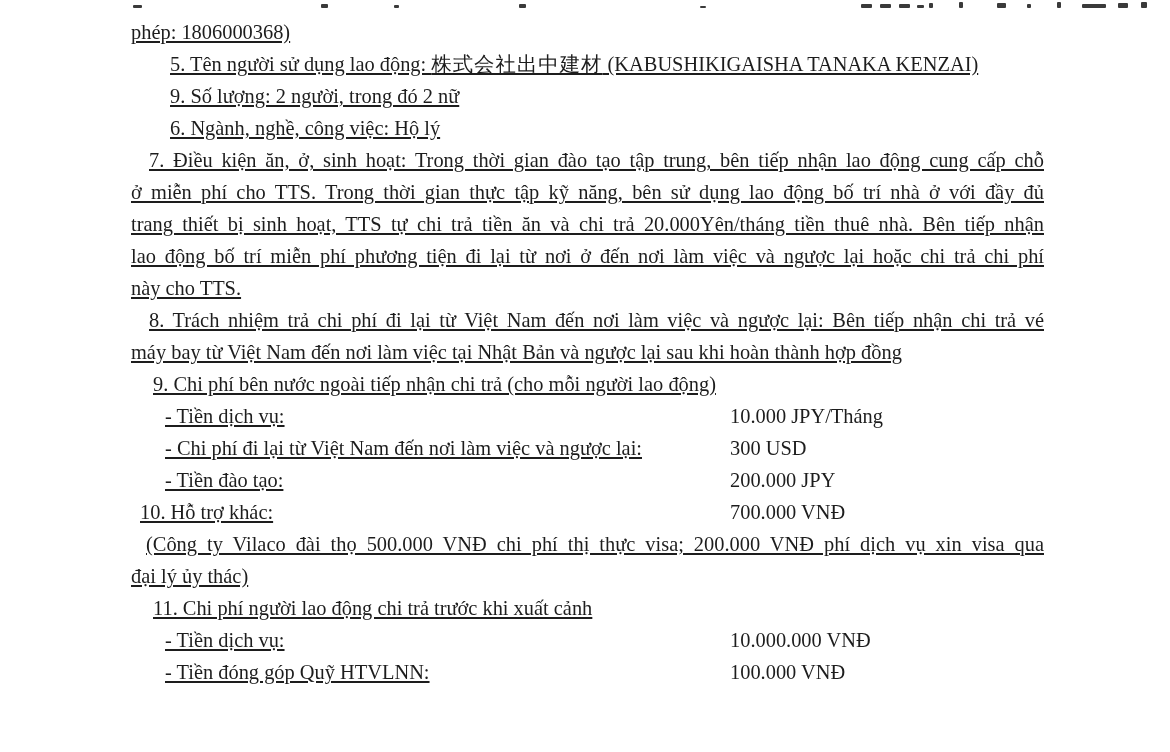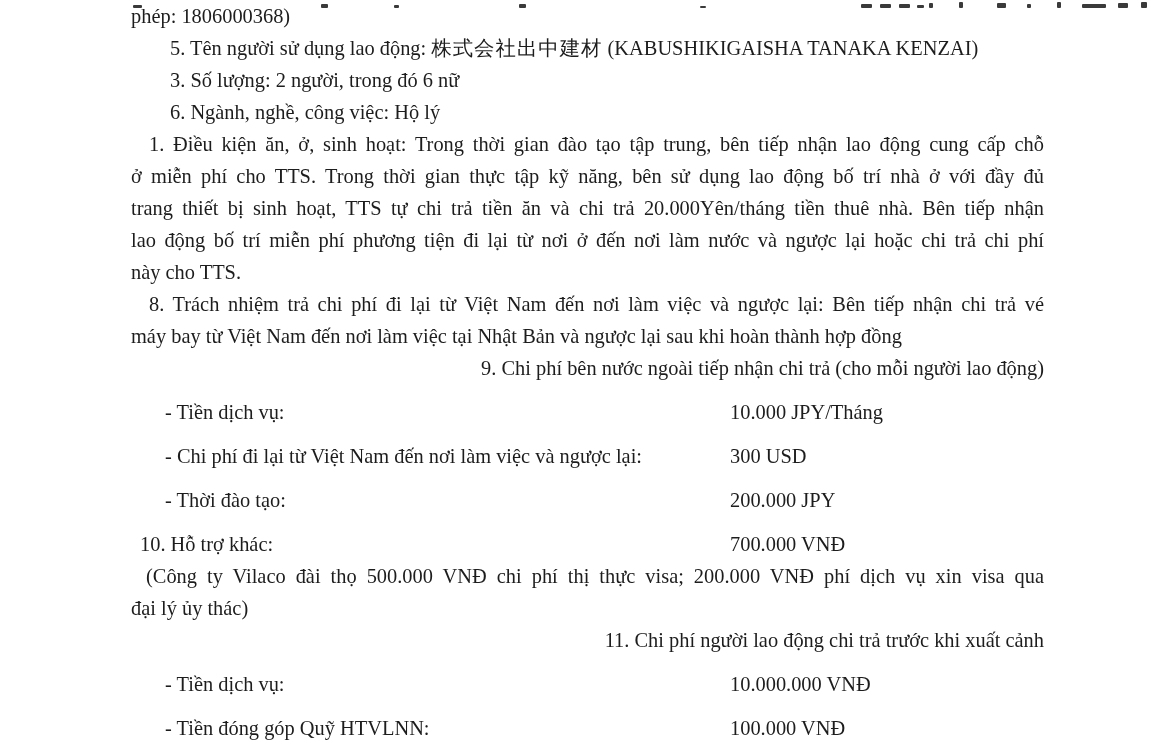--- a/index.html
+++ b/index.html
@@ -5,35 +5,35 @@
   html,body{margin:0;padding:0;}
   body{
     width:1170px;height:752px;overflow:hidden;background:#ffffff;
     position:relative;
     font-family:"Liberation Serif","DejaVu Serif",serif;
     color:#1d1d1d;
   }
   .topline{position:absolute;left:0;top:0;width:1170px;height:10px;}
   .mark{position:absolute;background:#3a3a3a;border-radius:1px;}
   .doc{
-    position:absolute;left:131px;top:0;width:913px;
-    font-size:20.4px;line-height:32px;
+    position:absolute;left:131px;top:16px;width:913px;
+    font-size:20.4px;line-height:32px;text-decoration:underline;
   }
   .ln{height:32px;white-space:nowrap;overflow:visible;}
   .just{
     height:32px;overflow:hidden;white-space:normal;
     text-align:justify;text-align-last:justify;
   }
   .ind40{padding-left:39px;}
-  .ind22{padding-left:22px;text-align:right;}
+  .ind22{padding-left:22px;}
   .ind18{padding-left:18px;}
   .ind15{padding-left:15px;}
   .ind9{padding-left:9px;}
   .ind34{padding-left:34px;}
-  .row{position:relative;margin-top:12px;}
+  .row{position:relative;}
   .val{position:absolute;left:599px;top:0;white-space:nowrap;}
   .cjk{letter-spacing:1px;}
 </style>
 </head>
 <body>
 
 <div class="topline">
     <div class="mark" style="left: 133px; width: 9px; height: 3px; top: 5px;"></div>
     <div class="mark" style="left: 321px; width: 7px; height: 4px; top: 4px;"></div>
     <div class="mark" style="left: 394px; width: 5px; height: 3px; top: 5px;"></div>
@@ -54,47 +54,47 @@
   </div>
 
 <div class="doc">
 
   <div class="ln">phép: 1806000368)</div>
 
   <div class="ln ind40">
     <span>5. Tên người sử dụng lao động: </span><span class="cjk">株式会社出中建材</span><span> (KABUSHIKIGAISHA TANAKA KENZAI)</span>
   </div>
 
-  <div class="ln ind40">3. Số lượng: 2 người, trong đó 6 nữ</div>
+  <div class="ln ind40">9. Số lượng: 2 người, trong đó 2 nữ</div>
 
   <div class="ln ind40">6. Ngành, nghề, công việc: Hộ lý</div>
 
 
 
-  <div class="just ind18">1. Điều kiện ăn, ở, sinh hoạt: Trong thời gian đào tạo tập trung, bên tiếp nhận lao động cung cấp chỗ</div>
+  <div class="just ind18">7. Điều kiện ăn, ở, sinh hoạt: Trong thời gian đào tạo tập trung, bên tiếp nhận lao động cung cấp chỗ</div>
   <div class="just">ở miễn phí cho TTS. Trong thời gian thực tập kỹ năng, bên sử dụng lao động bố trí nhà ở với đầy đủ</div>
   <div class="just">trang thiết bị sinh hoạt, TTS tự chi trả tiền ăn và chi trả 20.000Yên/tháng tiền thuê nhà. Bên tiếp nhận</div>
-  <div class="just">lao động bố trí miễn phí phương tiện đi lại từ nơi ở đến nơi làm nước và ngược lại hoặc chi trả chi phí</div>
+  <div class="just">lao động bố trí miễn phí phương tiện đi lại từ nơi ở đến nơi làm việc và ngược lại hoặc chi trả chi phí</div>
   <div class="ln">này cho TTS.</div>
 
   <div class="just ind18">8. Trách nhiệm trả chi phí đi lại từ Việt Nam đến nơi làm việc và ngược lại: Bên tiếp nhận chi trả vé</div>
   <div class="ln">máy bay từ Việt Nam đến nơi làm việc tại Nhật Bản và ngược lại sau khi hoàn thành hợp đồng</div>
 
   <div class="ln ind22">9. Chi phí bên nước ngoài tiếp nhận chi trả (cho mỗi người lao động)</div>
 
   <div class="ln row ind34">
     <span>- Tiền dịch vụ:</span>
     <span class="val">10.000 JPY/Tháng</span>
   </div>
   <div class="ln row ind34">
     <span>- Chi phí đi lại từ Việt Nam đến nơi làm việc và ngược lại:</span>
     <span class="val">300 USD</span>
   </div>
   <div class="ln row ind34">
-    <span>- Thời đào tạo:</span>
+    <span>- Tiền đào tạo:</span>
     <span class="val">200.000 JPY</span>
   </div>
 
   <div class="ln row ind9">
     <span>10. Hỗ trợ khác:</span>
     <span class="val">700.000 VNĐ</span>
   </div>
 
   <div class="just ind15">(Công ty Vilaco đài thọ 500.000 VNĐ chi phí thị thực visa;  200.000 VNĐ phí dịch vụ xin visa qua</div>
   <div class="ln">đại lý ủy thác)</div>

